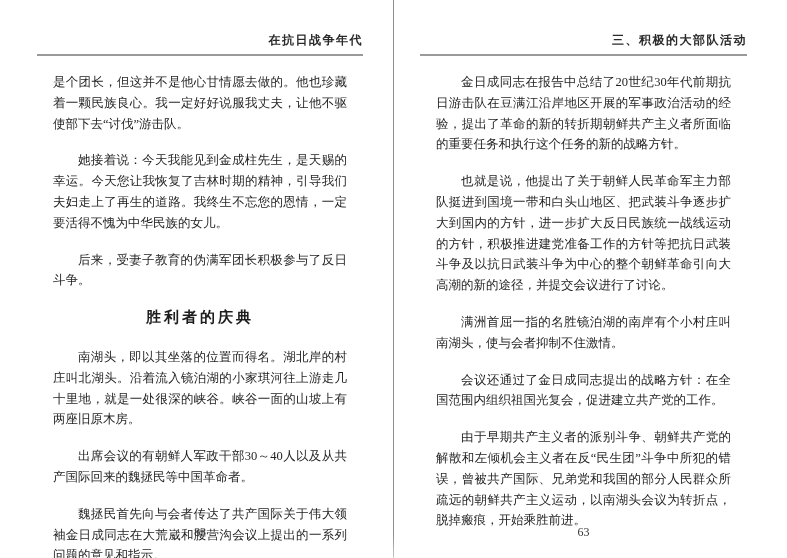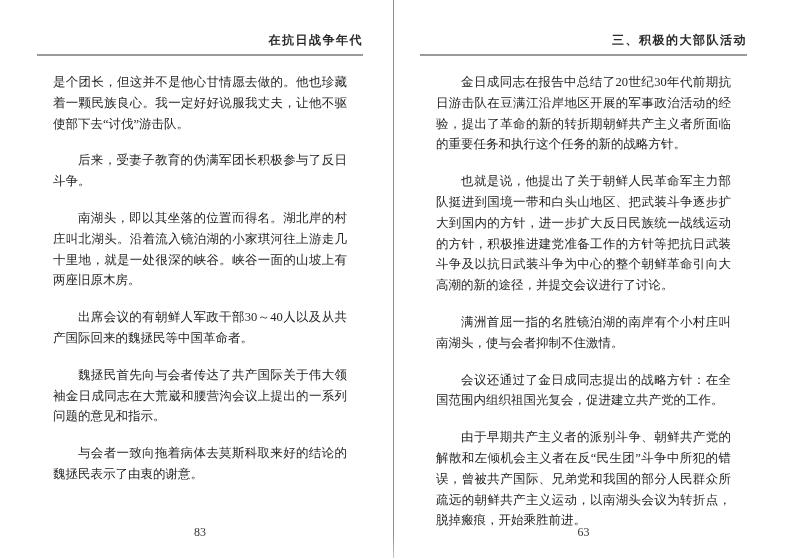--- a/index.html
+++ b/index.html
@@ -80,21 +80,23 @@
 </head>
 <body>
 
 <div class="spread">
 
   <div class="page left">
     <div class="running-head">在抗日战争年代</div>
     <div class="head-rule"></div>
     <div class="body-text">
       <p>是个团长，但这并不是他心甘情愿去做的。他也珍藏着一颗民族良心。我一定好好说服我丈夫，让他不驱使部下去“讨伐”游击队。</p>
+      <p class="indent">她接着说：今天我能见到金成柱先生，是天赐的幸运。今天您让我恢复了吉林时期的精神，引导我们夫妇走上了再生的道路。我终生不忘您的恩情，一定要活得不愧为中华民族的女儿。</p>
       <p class="indent">后来，受妻子教育的伪满军团长积极参与了反日斗争。</p>
+      <h2 class="section-heading">胜利者的庆典</h2>
       <p class="indent">南湖头，即以其坐落的位置而得名。湖北岸的村庄叫北湖头。沿着流入镜泊湖的小家琪河往上游走几十里地，就是一处很深的峡谷。峡谷一面的山坡上有两座旧原木房。</p>
       <p class="indent">出席会议的有朝鲜人军政干部30～40人以及从共产国际回来的魏拯民等中国革命者。</p>
       <p class="indent">魏拯民首先向与会者传达了共产国际关于伟大领袖金日成同志在大荒崴和腰营沟会议上提出的一系列问题的意见和指示。</p>
       <p class="indent">与会者一致向拖着病体去莫斯科取来好的结论的魏拯民表示了由衷的谢意。</p>
     </div>
     <div class="page-number">83</div>
   </div>
 
   <div class="gutter-line"></div>
 

